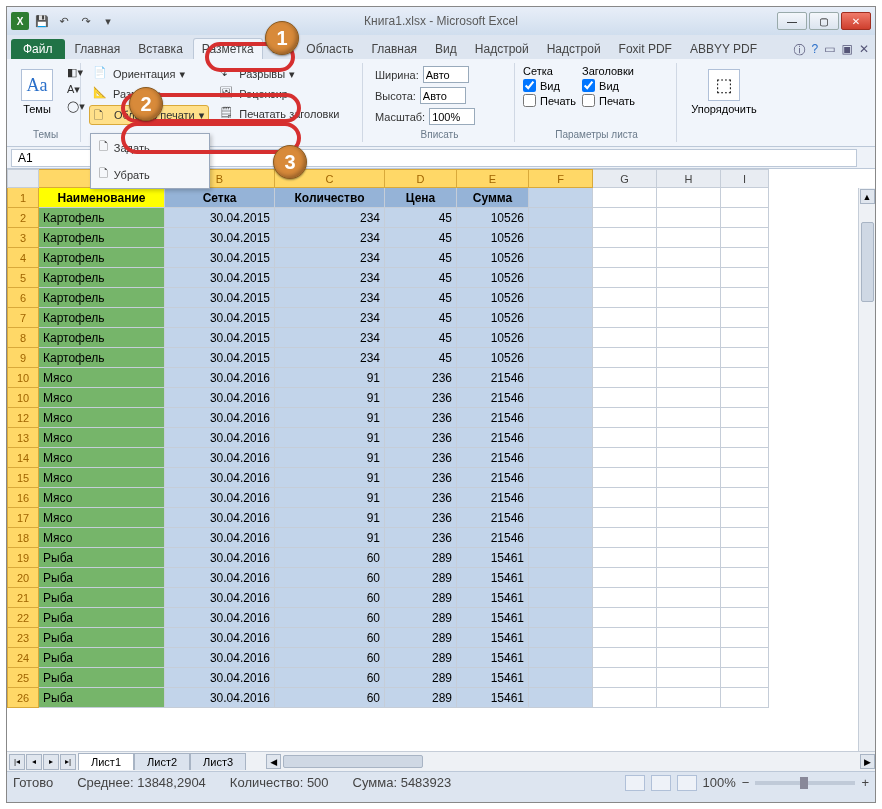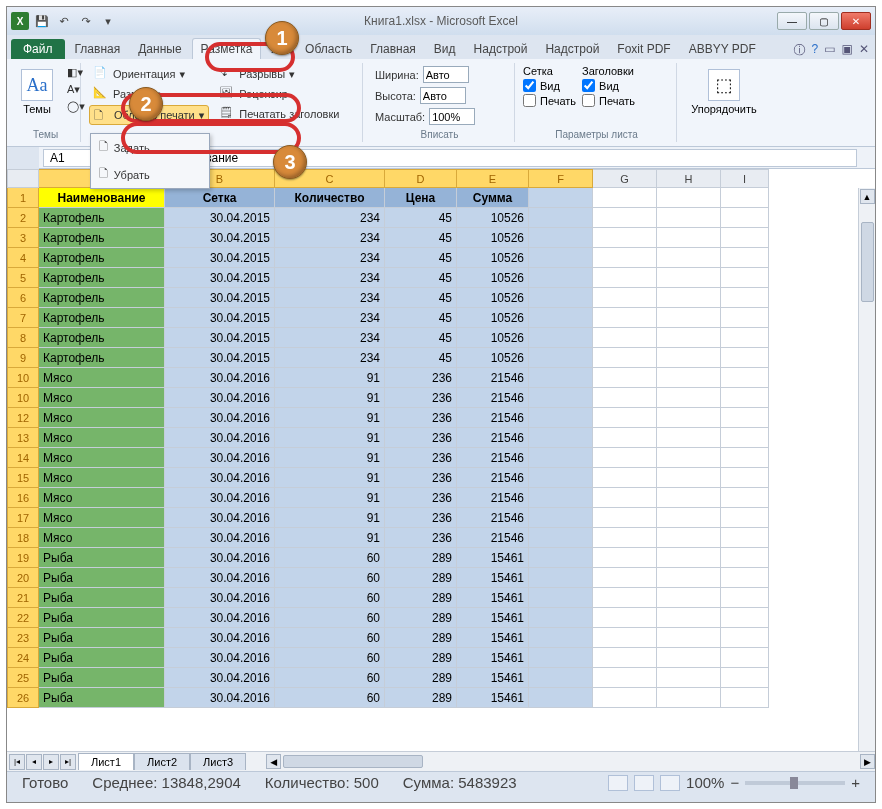--- a/index.html
+++ b/index.html
@@ -32,21 +32,21 @@
 .rbtn .ic { width: 16px; height: 16px; display: inline-block; }
 .big-btn { display: flex; flex-direction: column; align-items: center; gap: 2px; font-size: 11px; padding: 4px; cursor: pointer; }
 .big-btn .ic-lg { width: 32px; height: 32px; background: #fff; border: 1px solid #b0c0d8; display: flex; align-items: center; justify-content: center; font-size: 18px; }
 .input-mini { width: 46px; height: 17px; border: 1px solid #9ab; font-size: 11px; padding: 0 2px; }
 .chk { display: flex; align-items: center; gap: 4px; font-size: 11px; }
 .chk input { width: 13px; height: 13px; }
 
 .dropdown-menu { position: absolute; top: 27px; left: 0; background: #f5f7fa; border: 1px solid #9aa8bc; box-shadow: 2px 2px 4px rgba(0,0,0,.2); z-index: 50; min-width: 120px; }
 .dropdown-menu .item { display: flex; align-items: center; gap: 6px; padding: 4px 8px; font-size: 11px; cursor: pointer; }
 
-.namebox-row { height: 22px; background: #eef2f8; border-bottom: 1px solid #bcc8d8; display: flex; align-items: center; margin-left: 32px; }
+.namebox-row { height: 22px; background: #eef2f8; border-bottom: 1px solid #bcc8d8; display: flex; align-items: center; }
 .namebox { width: 110px; border: 1px solid #bcc8d8; background: #fff; height: 18px; margin-left: 4px; font-size: 12px; padding: 0 6px; display: flex; align-items: center; }
 .fx { margin: 0 8px; font-style: italic; font-size: 12px; color: #666; }
 .formula-bar { flex: 1; border: 1px solid #bcc8d8; background: #fff; height: 18px; margin-right: 18px; font-size: 12px; padding: 0 6px; display: flex; align-items: center; }
 
 .grid-area { position: relative; height: 582px; overflow: hidden; background: #fff; }
 .col-headers { display: flex; height: 19px; position: sticky; top: 0; }
 .corner { width: 32px; background: #e8ecf2; border: 1px solid #c5cdd8; }
 .col-head { background: #e8ecf2; border: 1px solid #c5cdd8; border-left: none; font-size: 11px; color: #444; display: flex; align-items: center; justify-content: center; }
 .col-head.sel { background: #ffd867; color: #a06400; border-color: #d9a93a; }
 .rows { }
@@ -68,21 +68,21 @@
 .hscroll-row { height: 20px; display: flex; background: #eef1f5; border-top: 1px solid #c5cdd8; align-items: center; }
 .sheet-nav { display: flex; gap: 1px; padding: 0 2px; }
 .sheet-nav-btn { width: 16px; height: 16px; background: #e0e6ee; border: 1px solid #a8b4c4; font-size: 8px; display: flex; align-items: center; justify-content: center; cursor: pointer; }
 .sheet-tab { padding: 2px 12px; font-size: 11px; background: #fff; border: 1px solid #a8b4c4; border-bottom: none; cursor: pointer; }
 .sheet-tab.inactive { background: #dbe3ee; }
 .hscroll { flex: 1; margin-left: 20px; height: 16px; background: #eef1f5; display: flex; align-items: center; }
 .hscroll .arr { width: 15px; height: 15px; background: #e0e6ee; border: 1px solid #a8b4c4; font-size: 9px; display: flex; align-items: center; justify-content: center; }
 .hscroll .thumb { width: 140px; height: 13px; background: #cfd8e4; border: 1px solid #a8b4c4; margin: 0 2px; border-radius: 2px; }
 .hscroll .track { flex: 1; }
 
-.statusbar { height: 22px; background: #dde5f0; border-top: 1px solid #bcc8d8; display: flex; align-items: center; font-size: 15px; color: #444; padding: 0 15px; gap: 24px; }
+.statusbar { height: 22px; background: #dde5f0; border-top: 1px solid #bcc8d8; display: flex; align-items: center; font-size: 13px; color: #444; padding: 0 6px; gap: 24px; }
 .status-right { margin-left: auto; display: flex; align-items: center; gap: 6px; }
 .view-btn { width: 20px; height: 16px; background: #eef2f8; border: 1px solid #b0c0d8; cursor: pointer; }
 .zoom-slider { width: 100px; height: 4px; background: #c0cad8; position: relative; }
 .zoom-slider .knob { width: 8px; height: 12px; background: #889; position: absolute; left: 45px; top: -4px; }
 
 .callout-ring { position: absolute; border: 4px solid #d62f2f; border-radius: 20px; pointer-events: none; z-index: 60; }
 .callout-num { position: absolute; width: 34px; height: 34px; border-radius: 50%; background: #d88a3a; color: #fff; font-size: 20px; font-weight: bold; display: flex; align-items: center; justify-content: center; box-shadow: inset -2px -2px 4px rgba(0,0,0,.3), 0 1px 2px rgba(0,0,0,.4); z-index: 70; border: 1px solid #8a5a20; }
 </style>
 </head>
 <body>
@@ -102,21 +102,21 @@
   <div class="win-controls">
     <div class="win-btn">—</div>
     <div class="win-btn">▢</div>
     <div class="win-btn close">✕</div>
   </div>
 </div>
 
 <div class="ribbon-tabs">
   <div class="file-tab">Файл</div>
   <div class="tab">Главная</div>
-  <div class="tab">Данные</div>
+  <div class="tab">Вставка</div>
   <div class="tab active">Разметка</div>
   <div class="tab">лы</div>
   <div class="tab">Область</div>
   <div class="tab">Главная</div>
   <div class="tab">Вид</div>
   <div class="tab">Надстрой</div>
   <div class="tab">Надстрой</div>
   <div class="tab">Foxit PDF</div>
   <div class="tab">ABBYY PDF</div>
   <div class="help-icons">

